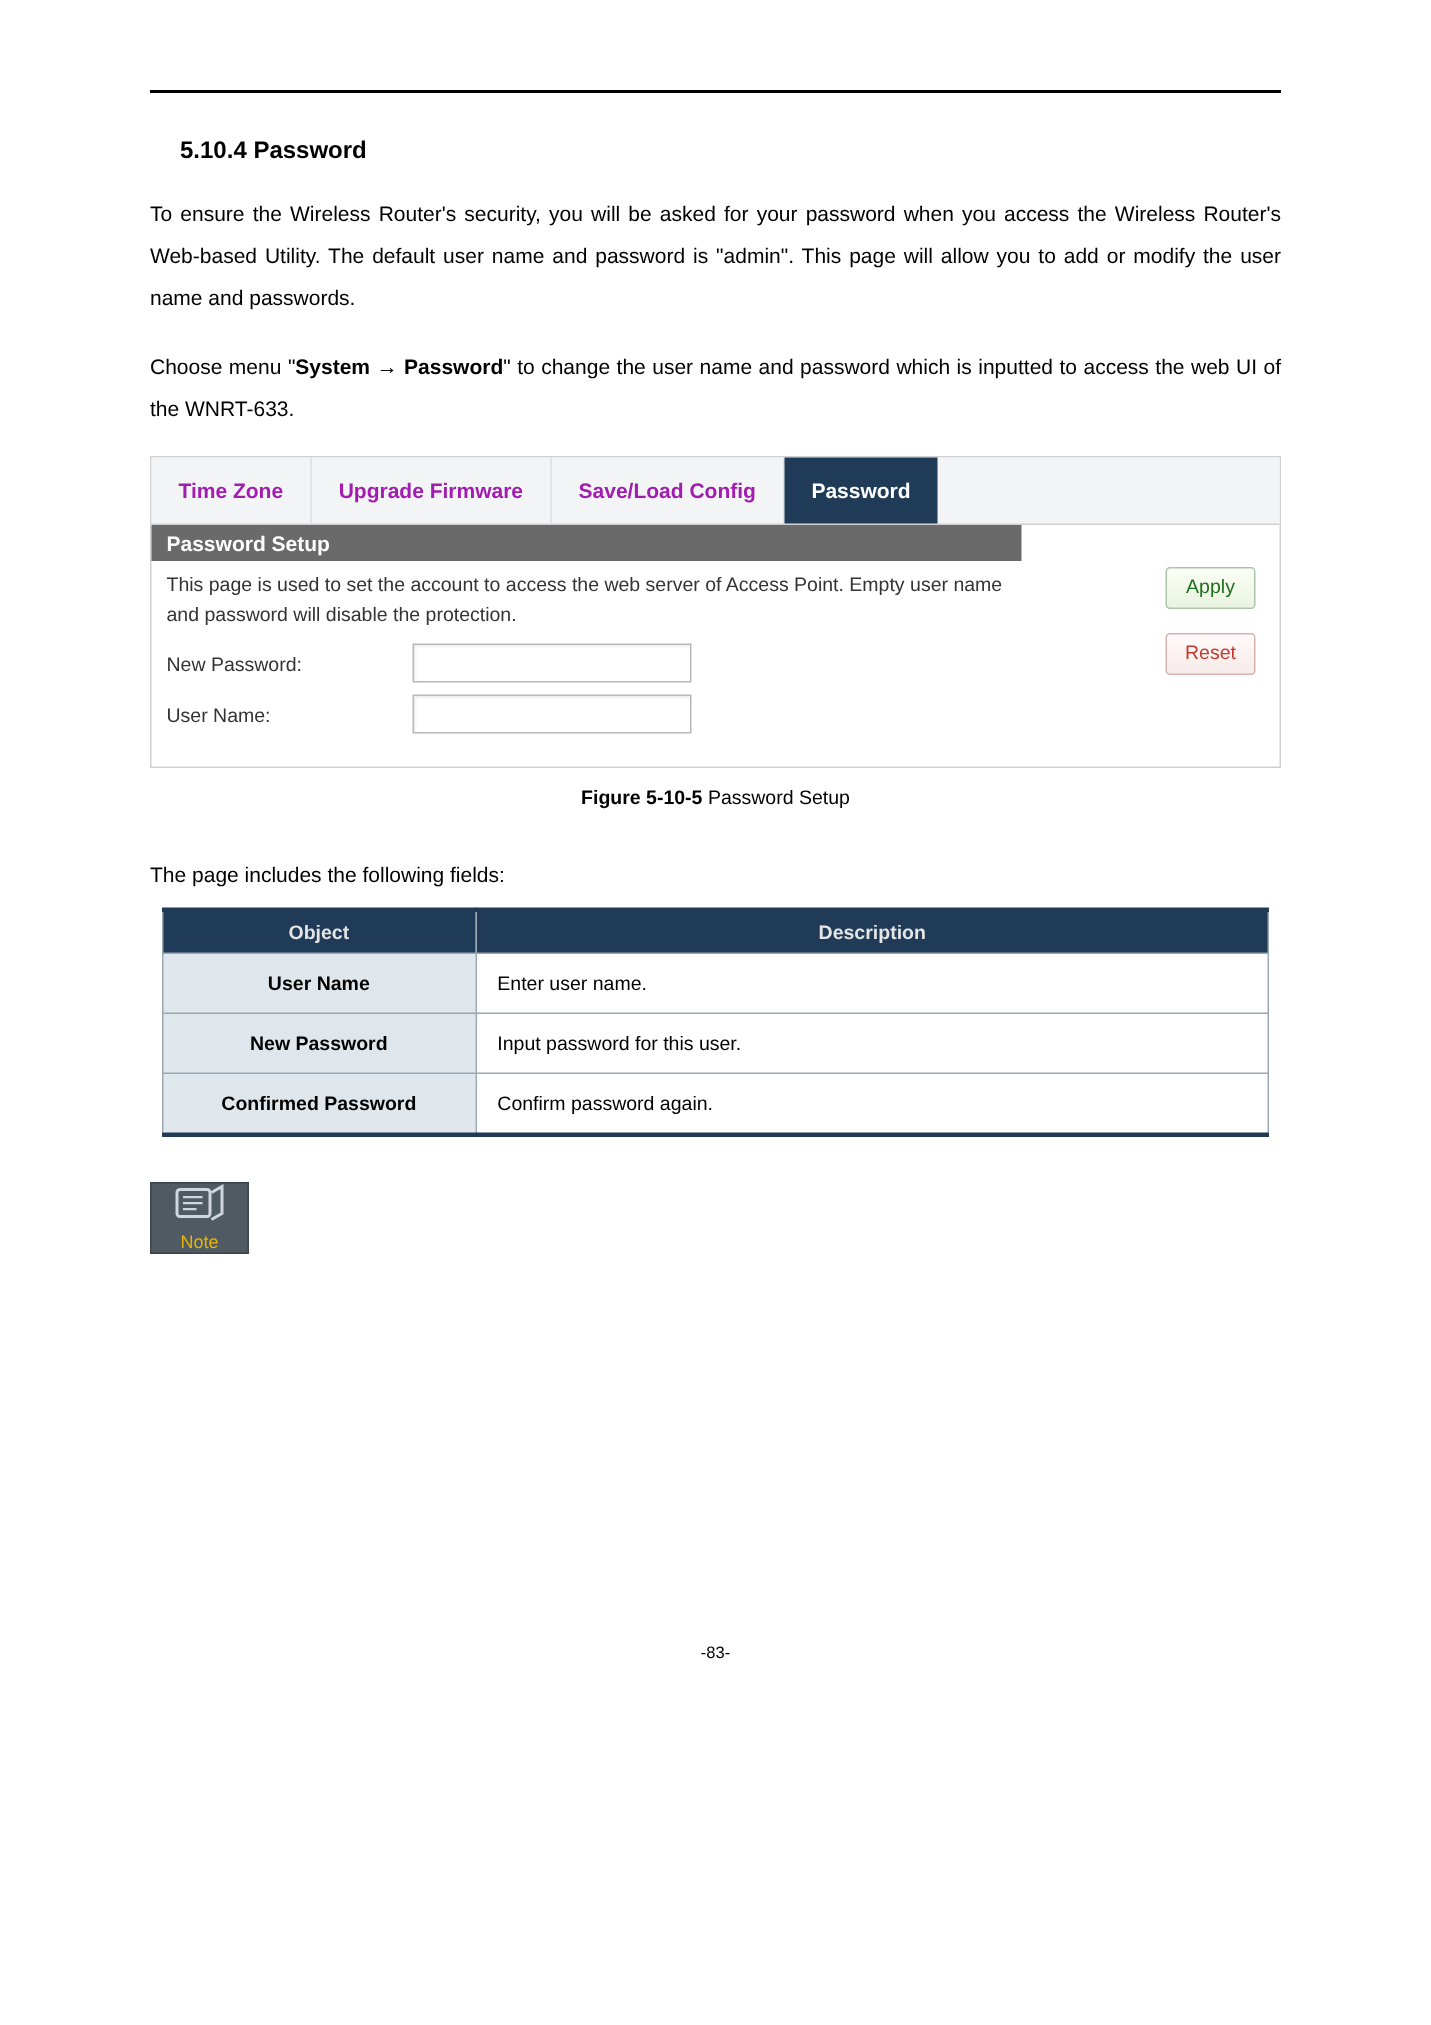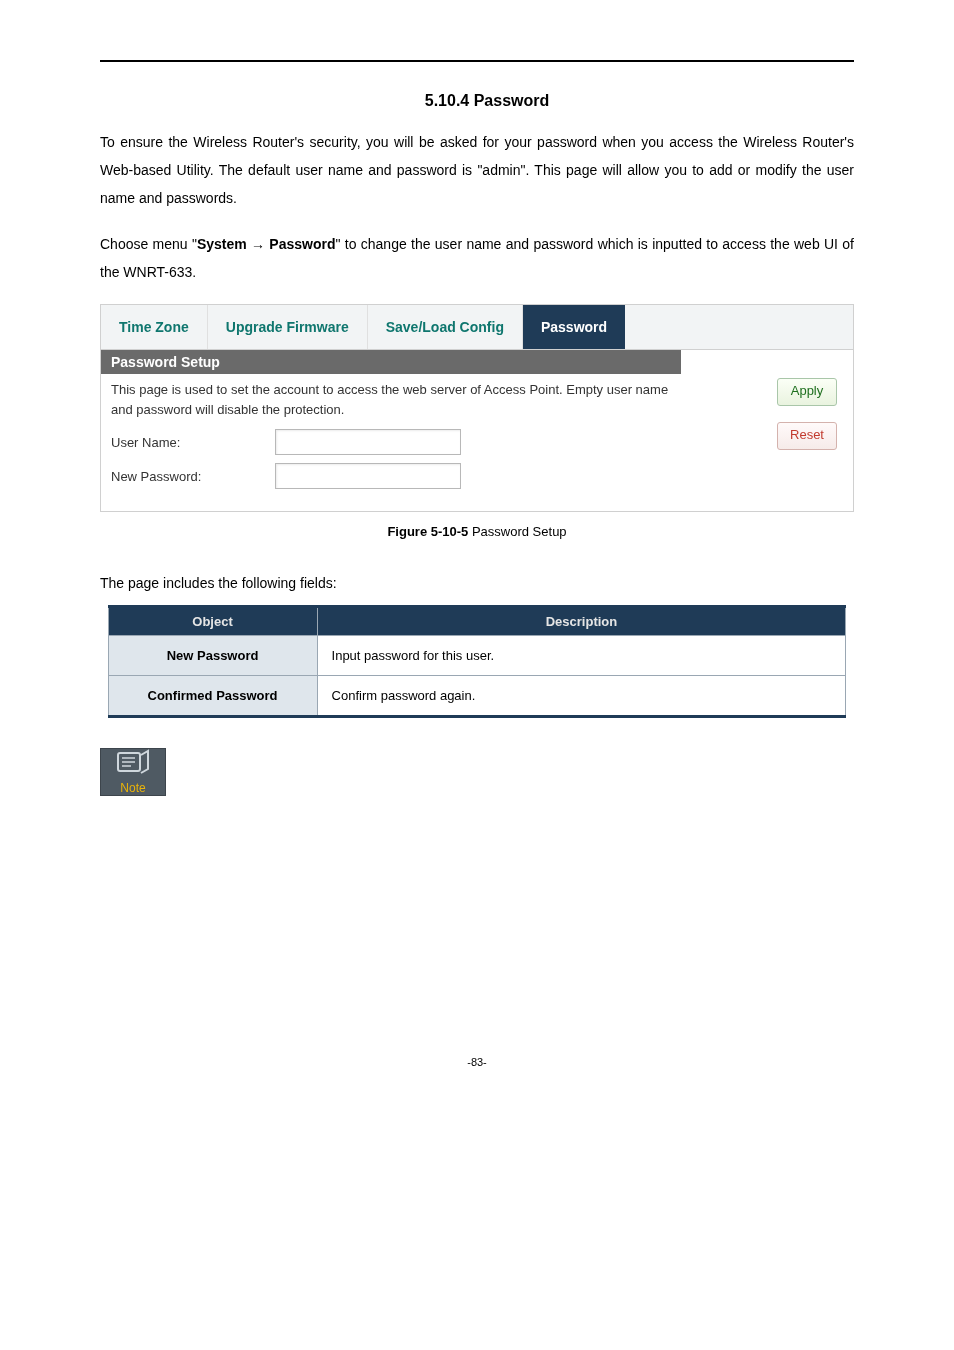--- a/index.html
+++ b/index.html
@@ -14,21 +14,20 @@
     padding: 60px 100px 40px 100px;
   }
   .top-rule {
     border-top: 2px solid #000;
     margin-bottom: 30px;
   }
   .section-heading {
     font-weight: bold;
     font-size: 16px;
     margin: 10px 0 18px 20px;
-    text-align: center;
   }
   .body-text {
     font-size: 14px;
     line-height: 2.0;
     text-align: justify;
     margin: 0 0 18px 0;
   }
   .body-text .bold { font-weight: bold; }
   .arrow { font-weight: bold; }
   
@@ -40,21 +39,21 @@
   }
   .tabs {
     display: flex;
     border-bottom: 1px solid #d0d0d0;
     background: #f2f4f5;
   }
   .tab {
     padding: 14px 18px;
     font-size: 14px;
     font-weight: bold;
-    color: #0f766e;
+    color: #a21caf;
     border-right: 1px solid #e0e0e0;
   }
   .tab.active {
     background: #1f3b57;
     color: #fff;
     border-right: none;
   }
   .tab:last-child.active { }
   .panel {
     padding: 0;
@@ -215,45 +214,49 @@
     </div>
     <div class="panel">
       <div class="panel-title">Password Setup</div>
       <div class="panel-body">
         <div class="side-buttons">
           <div class="btn">Apply</div>
           <div class="btn reset">Reset</div>
         </div>
         <div class="desc">This page is used to set the account to access the web server of Access Point. Empty user name and password will disable the protection.</div>
         <div class="form-row">
+          <div class="form-label">New Password:</div>
+          <input class="form-input" type="password" style="">
+        </div>
+        <div class="form-row">
           <div class="form-label">User Name:</div>
           <input class="form-input" type="text" style="">
-        </div>
-        <div class="form-row">
-          <div class="form-label">New Password:</div>
-          <input class="form-input" type="password" style="">
         </div>
       </div>
     </div>
   </div>
 
   <div class="fig-caption">
     <span class="b">Figure 5-10-5</span><span> Password Setup</span>
   </div>
 
   <p class="body-text" style="margin-bottom:6px;">The page includes the following fields:</p>
 
   <table class="fields-table">
     <thead>
       <tr>
         <th>Object</th>
         <th>Description</th>
       </tr>
     </thead>
     <tbody>
+      <tr>
+        <td class="obj">User Name</td>
+        <td>Enter user name.</td>
+      </tr>
       <tr>
         <td class="obj">New Password</td>
         <td>Input password for this user.</td>
       </tr>
       <tr>
         <td class="obj">Confirmed Password</td>
         <td>Confirm password again.</td>
       </tr>
     </tbody>
   </table>

